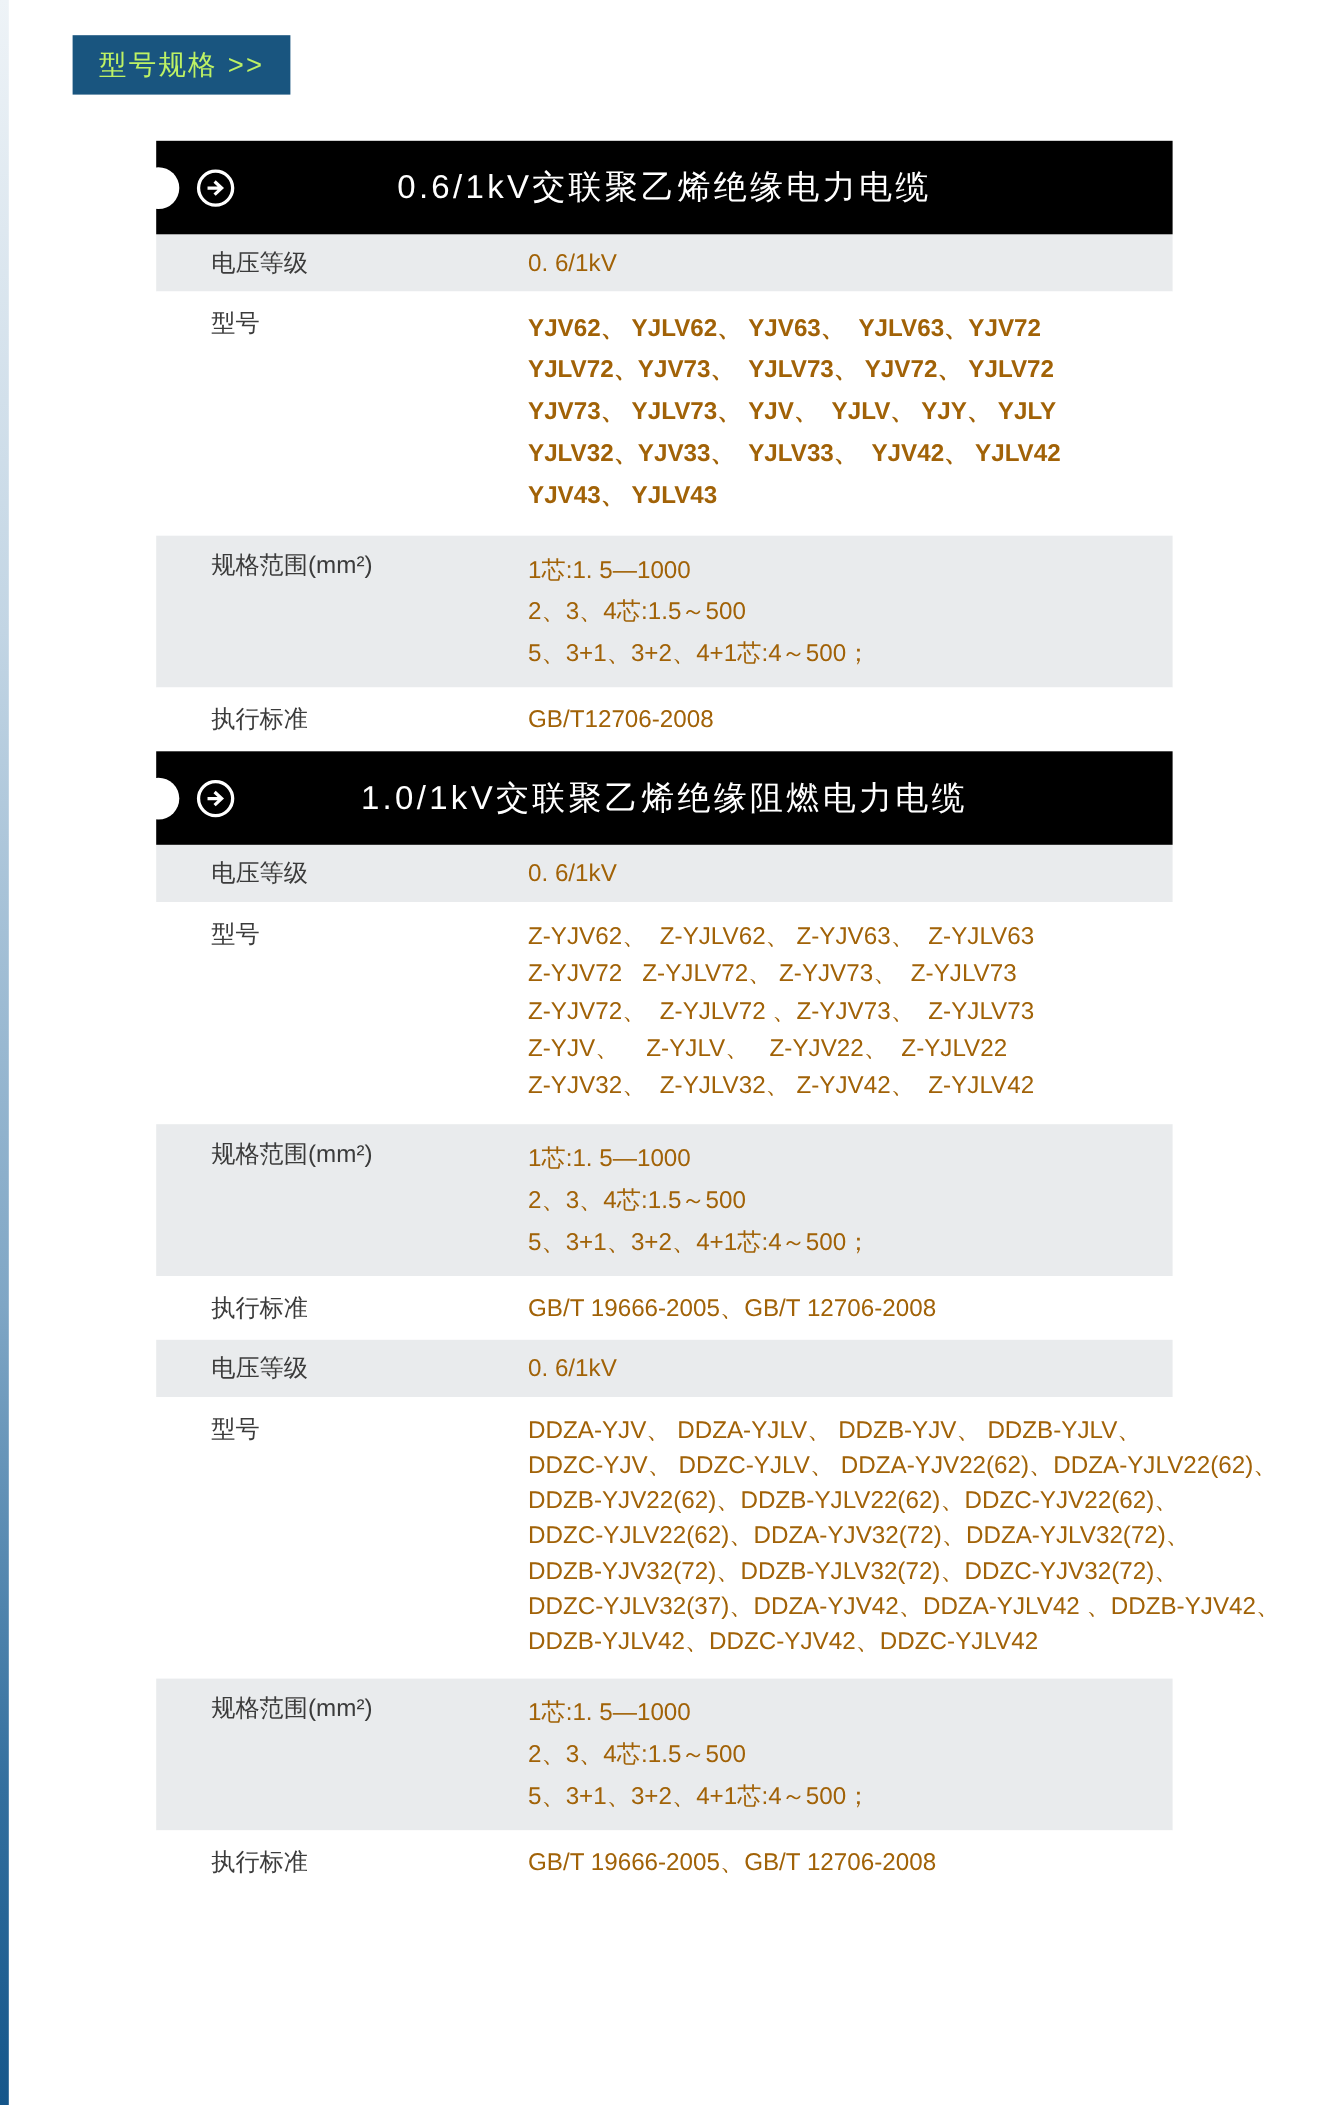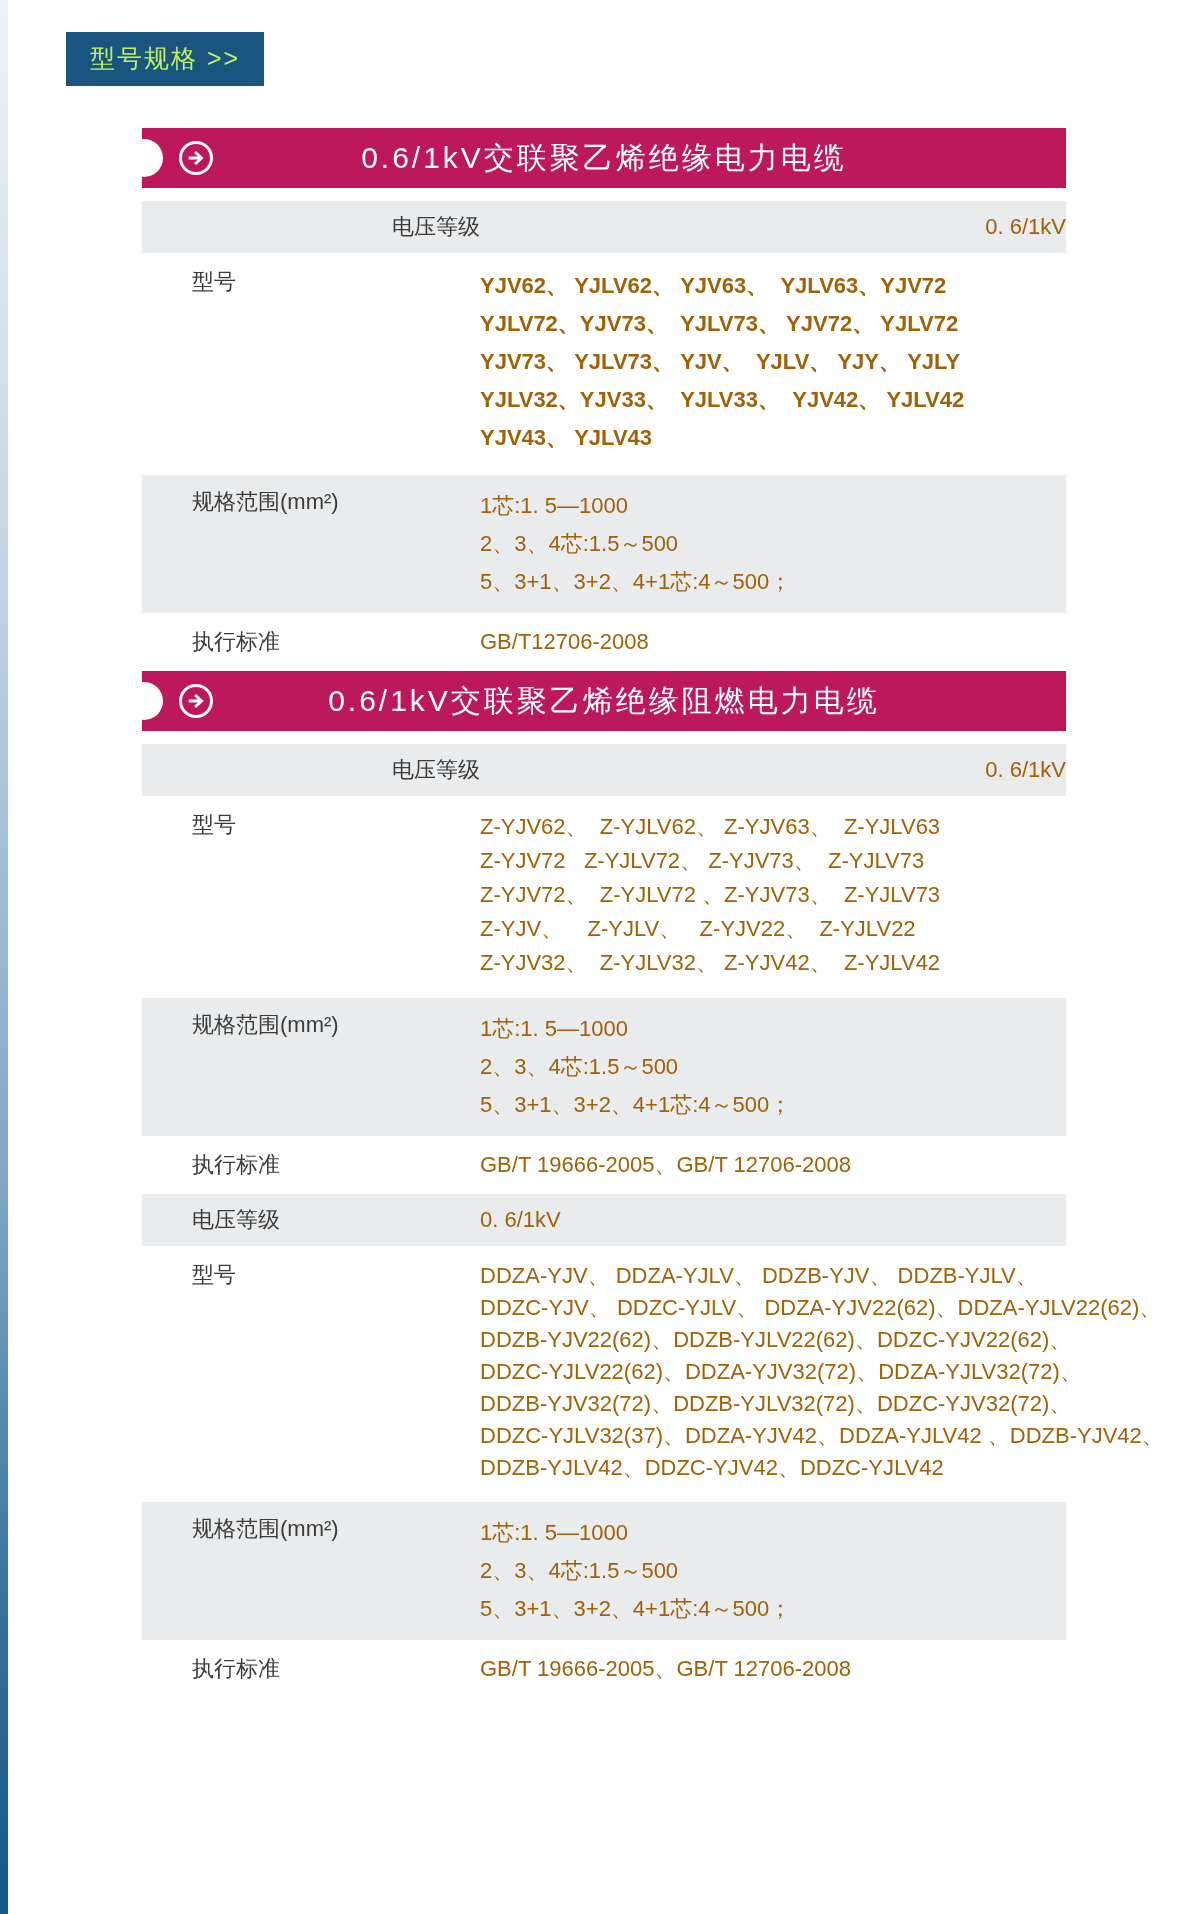--- a/index.html
+++ b/index.html
@@ -14,24 +14,24 @@
     background:linear-gradient(to bottom,#eef3f7 0%,#c2d5e4 30%,#7fa6c5 62%,#336f9e 85%,#15568a 100%);
   }
   .tag{
     display:inline-block;margin:32px 0 0 66px;
     background:#19557f;color:#bef264;
     font-size:25px;letter-spacing:2px;
     padding:10px 24px 11px 24px;
   }
   .content{width:924px;margin:42px 0 0 142px;}
   .bar{
-    position:relative;height:60px;background:#be185d;
+    position:relative;height:85px;background:#000000;
     display:flex;align-items:center;justify-content:center;
   }
-  .bar + *{margin-top:13px;text-align:right;}
+  .bar + *{}
   .half-dot{
     position:absolute;left:-17px;top:50%;transform:translateY(-50%);
     width:38px;height:38px;border-radius:50%;background:#ffffff;
   }
   .ring{
     position:absolute;left:37px;top:50%;transform:translateY(-50%);
     width:34px;height:34px;border:3px solid #ffffff;border-radius:50%;
     display:flex;align-items:center;justify-content:center;box-sizing:border-box;
   }
   .ring svg{display:block;}
@@ -111,21 +111,21 @@
   </div>
 
   <div class="section">
     <div class="bar">
       <span class="half-dot"></span>
       <span class="ring">
         <svg width="22" height="22" viewBox="0 0 24 24">
           <path d="M4 12 H17 M11 5.5 L18 12 L11 18.5" stroke="#ffffff" stroke-width="3.2" fill="none"></path>
         </svg>
       </span>
-      <h2 class="bar-title">0.6/1kV交联聚乙烯绝缘阻燃电力电缆</h2>
+      <h2 class="bar-title">1.0/1kV交联聚乙烯绝缘阻燃电力电缆</h2>
     </div>
 
     <div class="row gray voltage-row">
       <div class="label">电压等级</div>
       <div class="value-col">0. 6/1kV</div>
     </div>
 
     <div class="row model-row lh34">
       <div class="label">型号</div>
       <div class="value-col">

